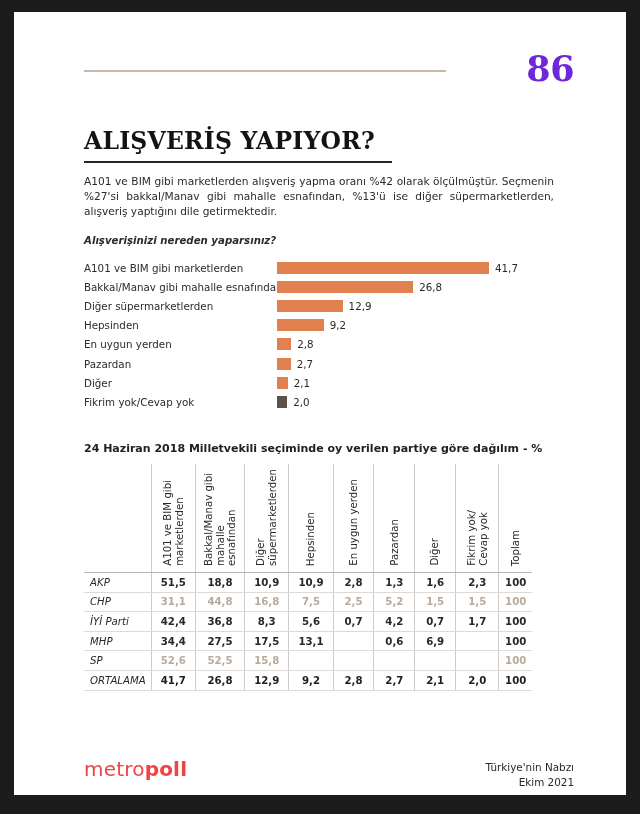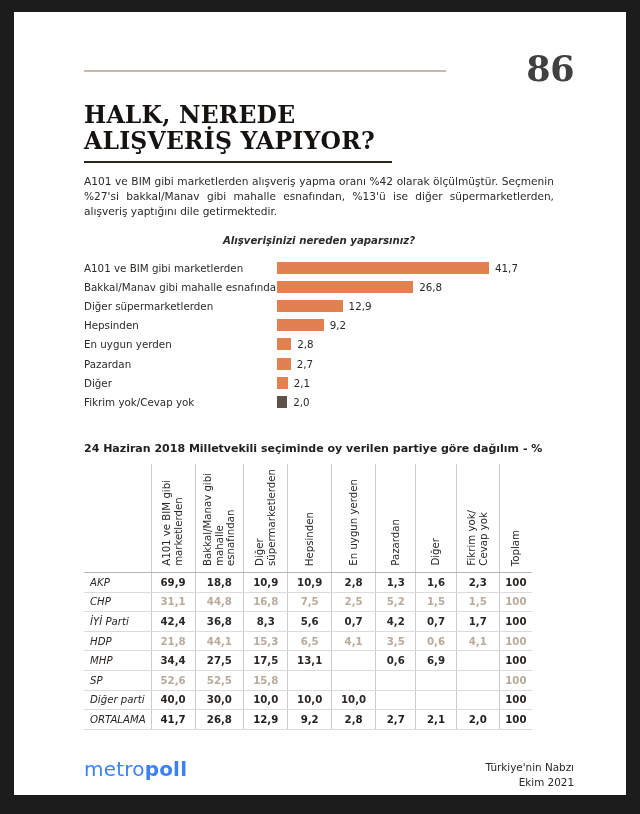--- a/index.html
+++ b/index.html
@@ -40,21 +40,21 @@
     background: #c6b9ab;
   }
   .page-number {
     position: absolute;
     right: 0;
     top: 0;
     font-family: "DejaVu Serif", serif;
     font-weight: 700;
     font-size: 35px;
     line-height: 42px;
-    color: #404040;
+    color: #6d28d9;
     letter-spacing: -0.5px;
   }
 
   
   .title-block {
     position: absolute;
     left: 70px;
     top: 90px;
     width: 470px;
   }
@@ -87,21 +87,20 @@
   }
   .question {
     position: absolute;
     left: 70px;
     top: 223px;
     width: 470px;
     font-size: 10.2px;
     font-weight: 700;
     font-style: italic;
     color: #2d2a27;
-    text-align: center;
   }
 
   
   #bar-chart {
     position: absolute;
     left: 70px;
     top: 246px;
     width: 480px;
   }
   .bar-row {
@@ -213,21 +212,21 @@
   col.cat { width: 62px; }
   col.tot { width: 44px; }
   col.lbl { width: 72px; }
 
   
   .brand {
     position: absolute;
     left: 70px;
     top: 745px;
     font-size: 20px;
-    color: #3b82f6;
+    color: #ef4444;
     letter-spacing: 0.2px;
     text-align: right;
   }
   .brand .bold { font-weight: 700; }
   .footer-right {
     position: absolute;
     right: 52px;
     top: 748px;
     text-align: right;
     font-size: 10.4px;
@@ -240,21 +239,21 @@
 
 <div id="page-frame">
 
   <div class="header-row">
     <div class="top-rule"></div>
     <div class="page-number">86</div>
   </div>
 
   <div class="title-block">
     <h1>
-      <span>HALK, NEREDE</span><br>
+      <br>
       <span>ALIŞVERİŞ YAPIYOR?</span>
     </h1>
     <div class="title-rule"></div>
   </div>
 
   <div class="intro">A101 ve BIM gibi marketlerden alışveriş yapma oranı %42 olarak ölçülmüştür. Seçmenin %27'si bakkal/Manav gibi mahalle esnafından, %13'ü ise diğer süpermarketlerden, alışveriş yaptığını dile getirmektedir.</div>
   <div class="question">Alışverişinizi nereden yaparsınız?</div>
 
   <div id="bar-chart">
       <div class="bar-row">
@@ -345,21 +344,21 @@
           <th><span class="vhead">Pazardan</span></th>
           <th><span class="vhead">Diğer</span></th>
           <th><span class="vhead">Fikrim yok/
 Cevap yok</span></th>
           <th><span class="vhead">Toplam</span></th>
         </tr>
     </thead>
     <tbody>
         <tr class="">
           <td class="rowhead">AKP</td>
-          <td>69,9</td>
+          <td>51,5</td>
           <td>18,8</td>
           <td>10,9</td>
           <td>10,9</td>
           <td>2,8</td>
           <td>1,3</td>
           <td>1,6</td>
           <td>2,3</td>
           <td>100</td>
         </tr>
         <tr class="muted ">
@@ -379,63 +378,39 @@
           <td>42,4</td>
           <td>36,8</td>
           <td>8,3</td>
           <td>5,6</td>
           <td>0,7</td>
           <td>4,2</td>
           <td>0,7</td>
           <td>1,7</td>
           <td>100</td>
         </tr>
-        <tr class="muted ">
-          <td class="rowhead">HDP</td>
-          <td>21,8</td>
-          <td>44,1</td>
-          <td>15,3</td>
-          <td>6,5</td>
-          <td>4,1</td>
-          <td>3,5</td>
-          <td>0,6</td>
-          <td>4,1</td>
-          <td>100</td>
-        </tr>
         <tr class="">
           <td class="rowhead">MHP</td>
           <td>34,4</td>
           <td>27,5</td>
           <td>17,5</td>
           <td>13,1</td>
           <td></td>
           <td>0,6</td>
           <td>6,9</td>
           <td></td>
           <td>100</td>
         </tr>
         <tr class="muted ">
           <td class="rowhead">SP</td>
           <td>52,6</td>
           <td>52,5</td>
           <td>15,8</td>
           <td></td>
           <td></td>
-          <td></td>
-          <td></td>
-          <td></td>
-          <td>100</td>
-        </tr>
-        <tr class="">
-          <td class="rowhead">Diğer parti</td>
-          <td>40,0</td>
-          <td>30,0</td>
-          <td>10,0</td>
-          <td>10,0</td>
-          <td>10,0</td>
           <td></td>
           <td></td>
           <td></td>
           <td>100</td>
         </tr>
         <tr class="total">
           <td class="rowhead">ORTALAMA</td>
           <td>41,7</td>
           <td>26,8</td>
           <td>12,9</td>

